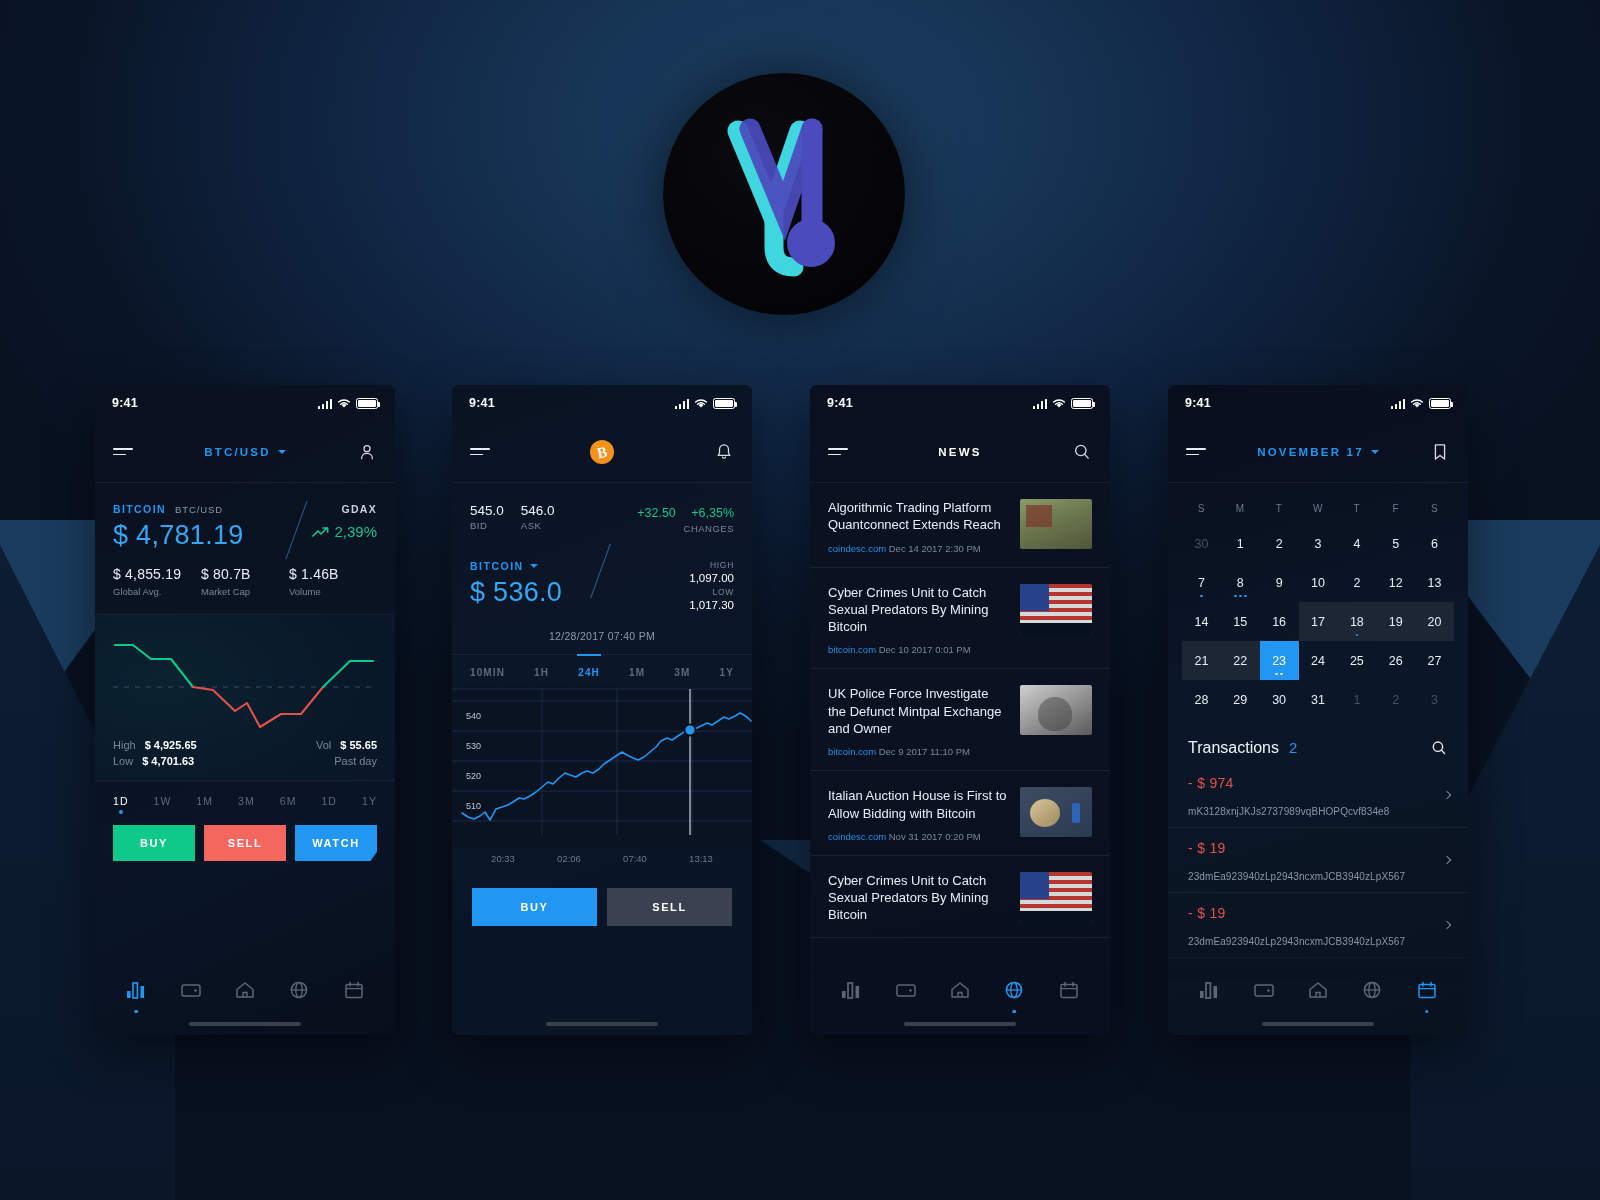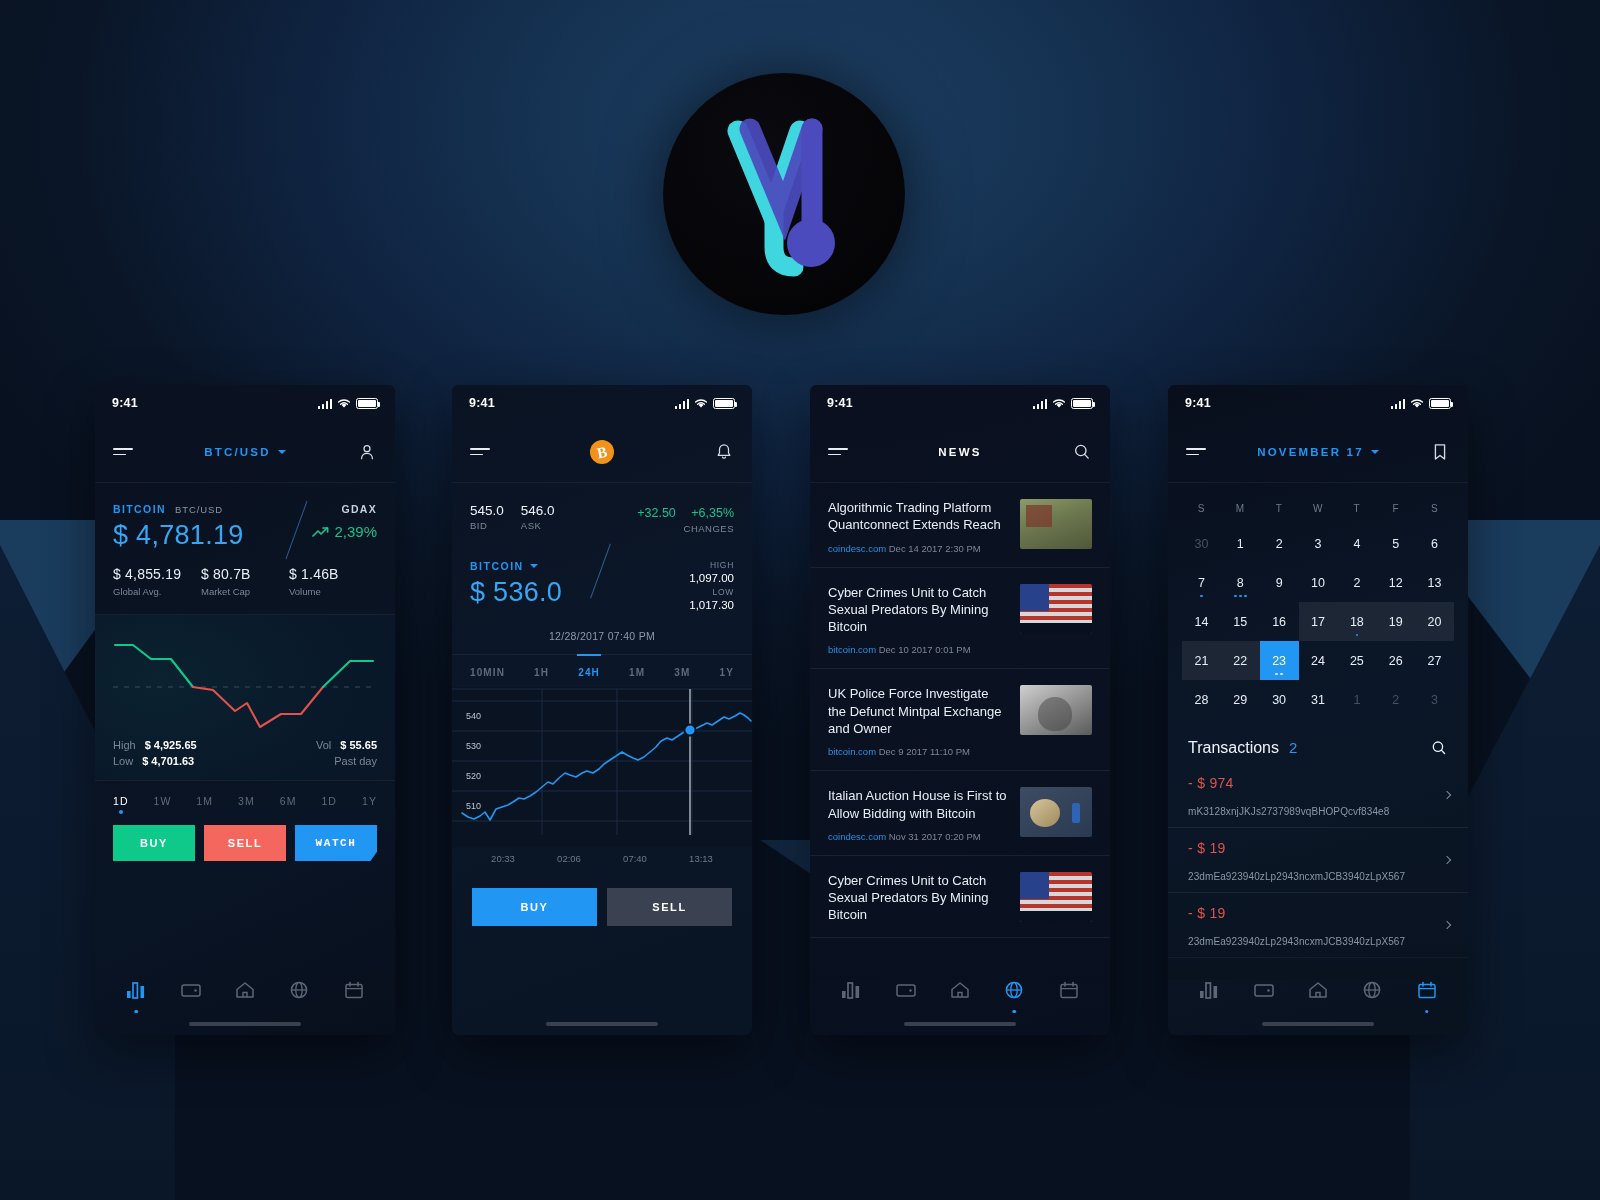--- a/index.html
+++ b/index.html
@@ -154,21 +154,21 @@
   .periods { display:flex; padding:14px 18px 10px; justify-content:space-between; }
   .period { font-size:10.5px; letter-spacing:1.1px; color:#5e6b7d; font-weight:normal; position:relative; cursor:pointer;}
   .period.active { color:#fff; }
   .period.active::after { content:''; position:absolute; left:50%; transform:translateX(-50%); bottom:-7px; width:4px;height:4px;border-radius:50%;background:#2196f3;}
 
   .actions { display:flex; gap:9px; padding:8px 18px 0; }
   .act { flex:1; height:36px; display:flex;align-items:center;justify-content:center;
          font-size:11px; letter-spacing:1.6px; font-weight:bold; color:#fff; cursor:pointer;}
   .act.buy { background:#0fc98a; }
   .act.sell { background:#f4675f; }
-  .act.watch { background:#2196f3; clip-path: polygon(0 0, 100% 0, 100% 74%, 92% 100%, 0 100%); font-family: Liberation Mono, monospace; }
+  .act.watch { background:#2196f3; clip-path: polygon(0 0, 100% 0, 100% 74%, 92% 100%, 0 100%); }
 
   
   .tabbar { position:absolute; bottom:22px; left:0; right:0; height:42px;
     display:flex; align-items:center; justify-content:space-around; padding:0 14px; }
   .tab { position:relative; opacity:.45; cursor:pointer; }
   .tab.active { opacity:1; }
   .tab.active::after { content:''; position:absolute; left:50%; transform:translateX(-50%); bottom:-9px;
     width:3.5px;height:3.5px;border-radius:50%;background:#2196f3;}
   .home-ind { position:absolute; bottom:9px; left:50%; transform:translateX(-50%);
     width:112px; height:4px; border-radius:3px; background:#39414e; }

